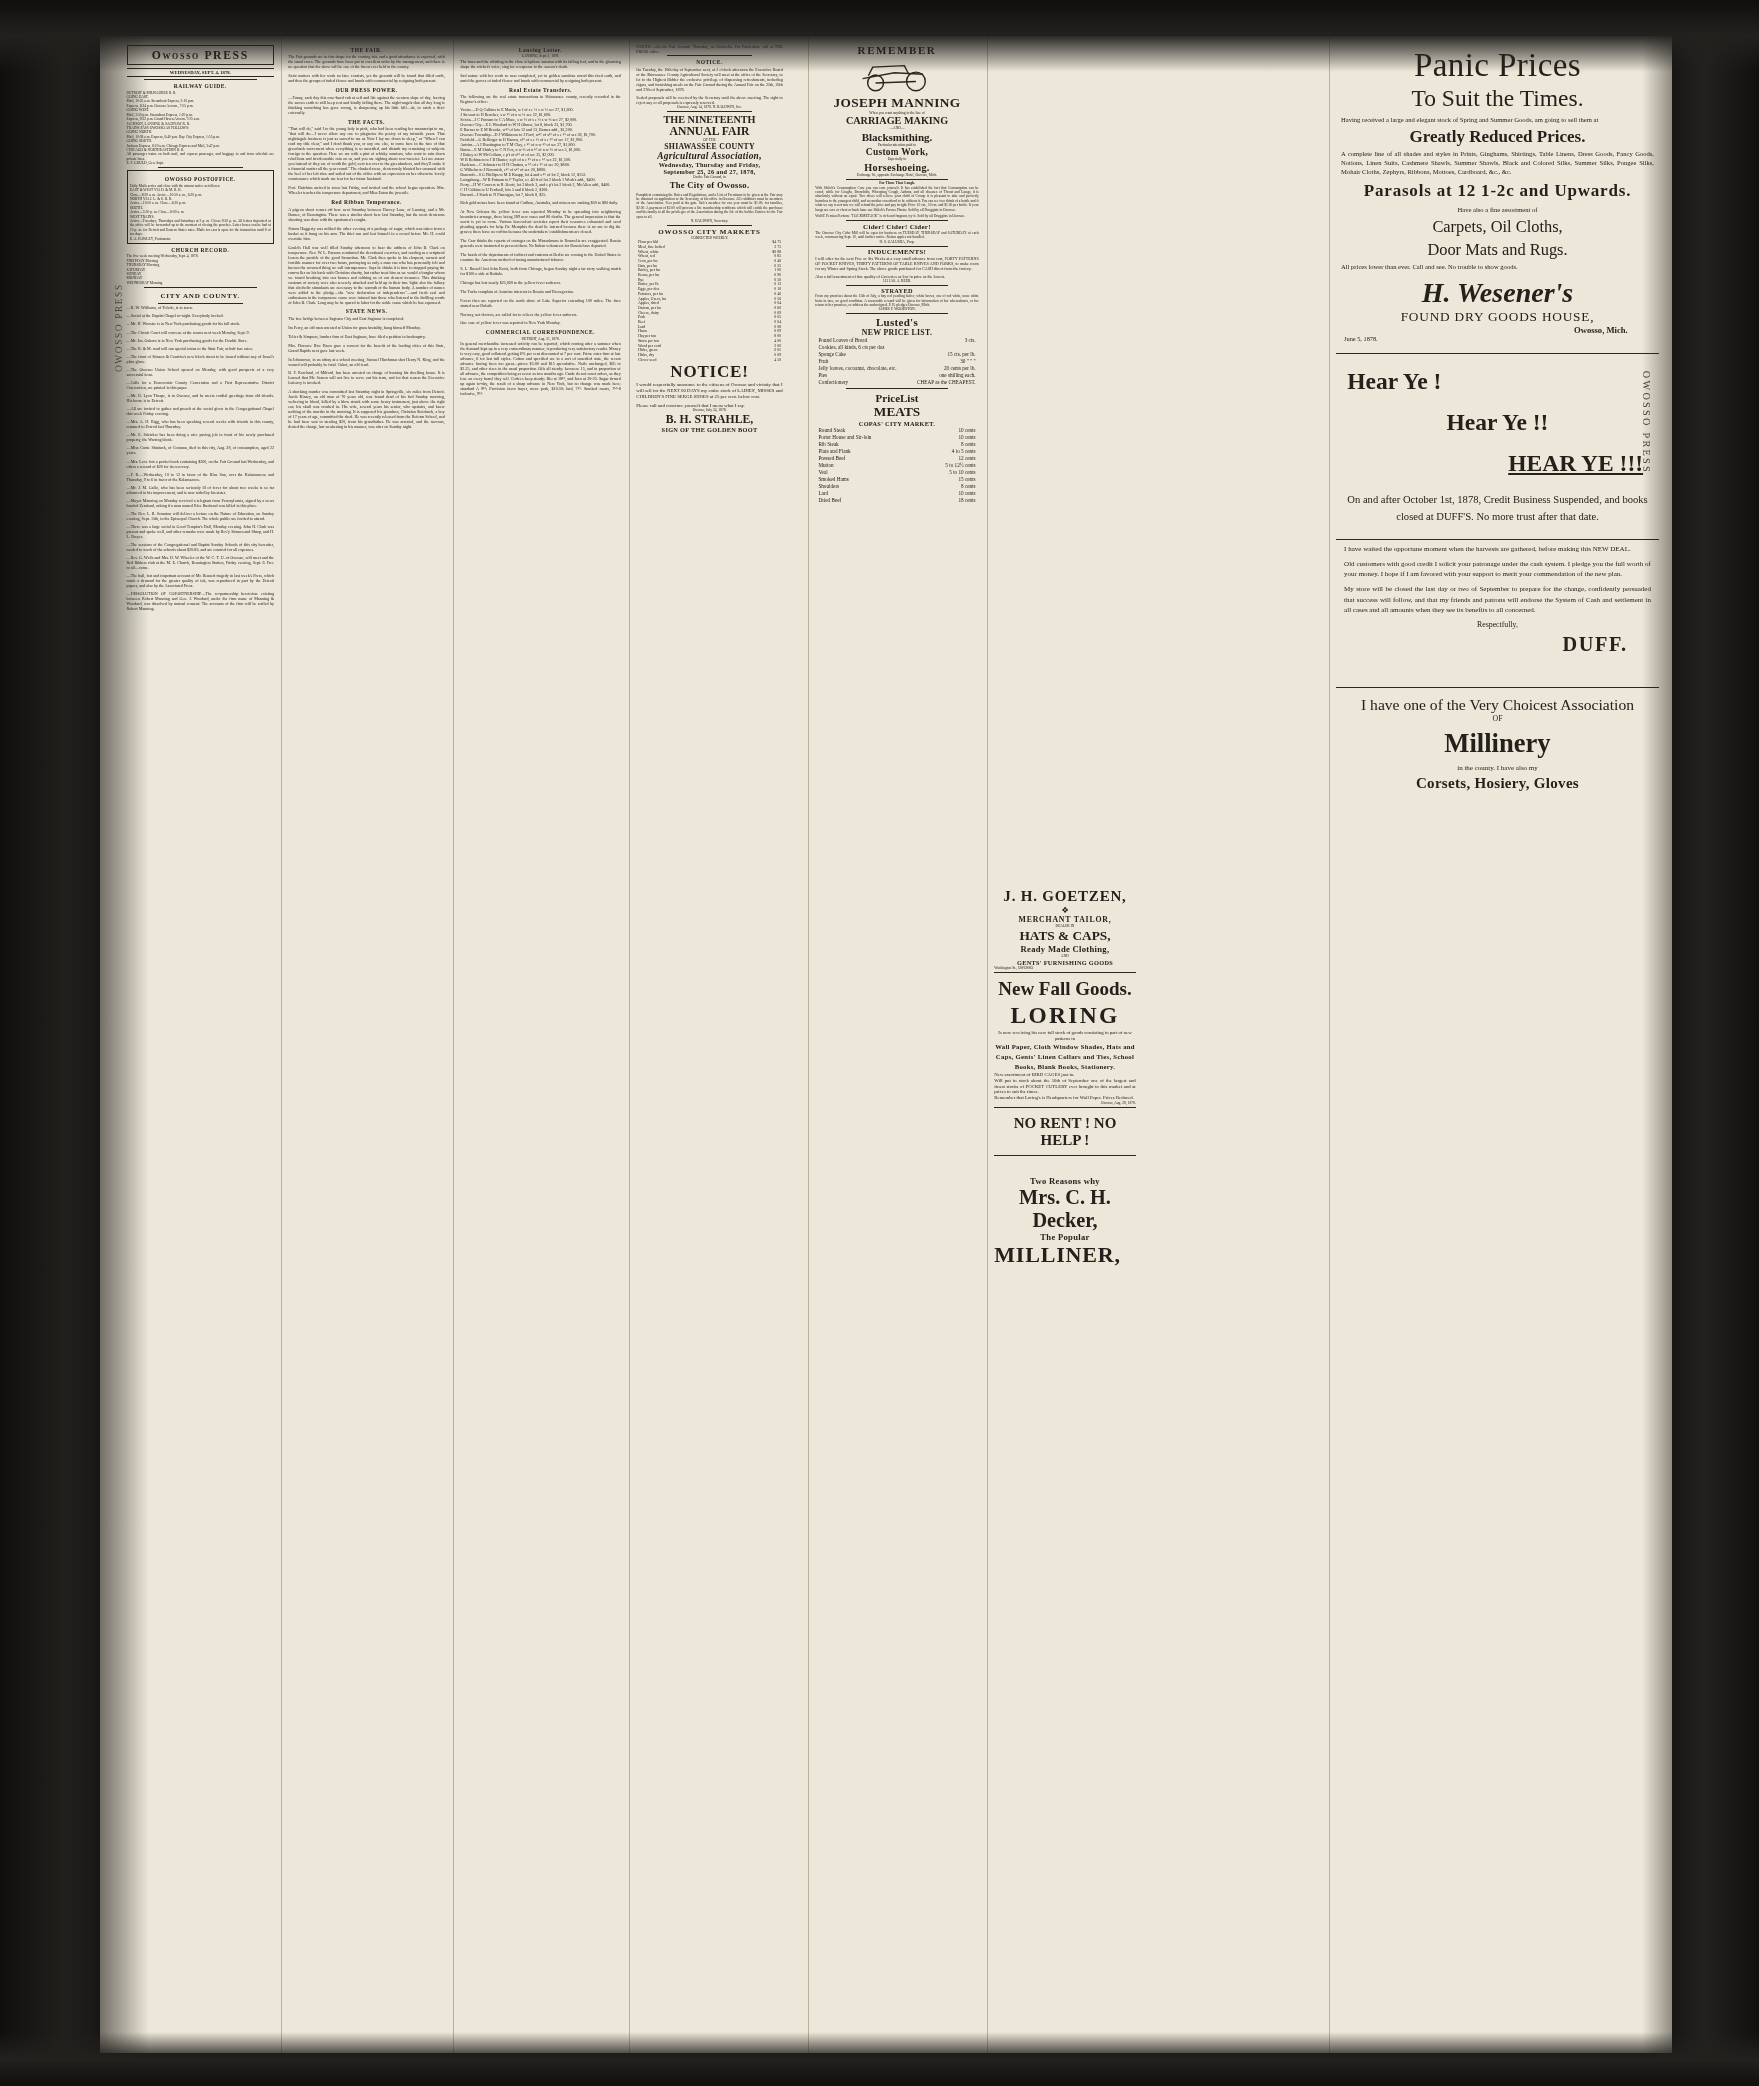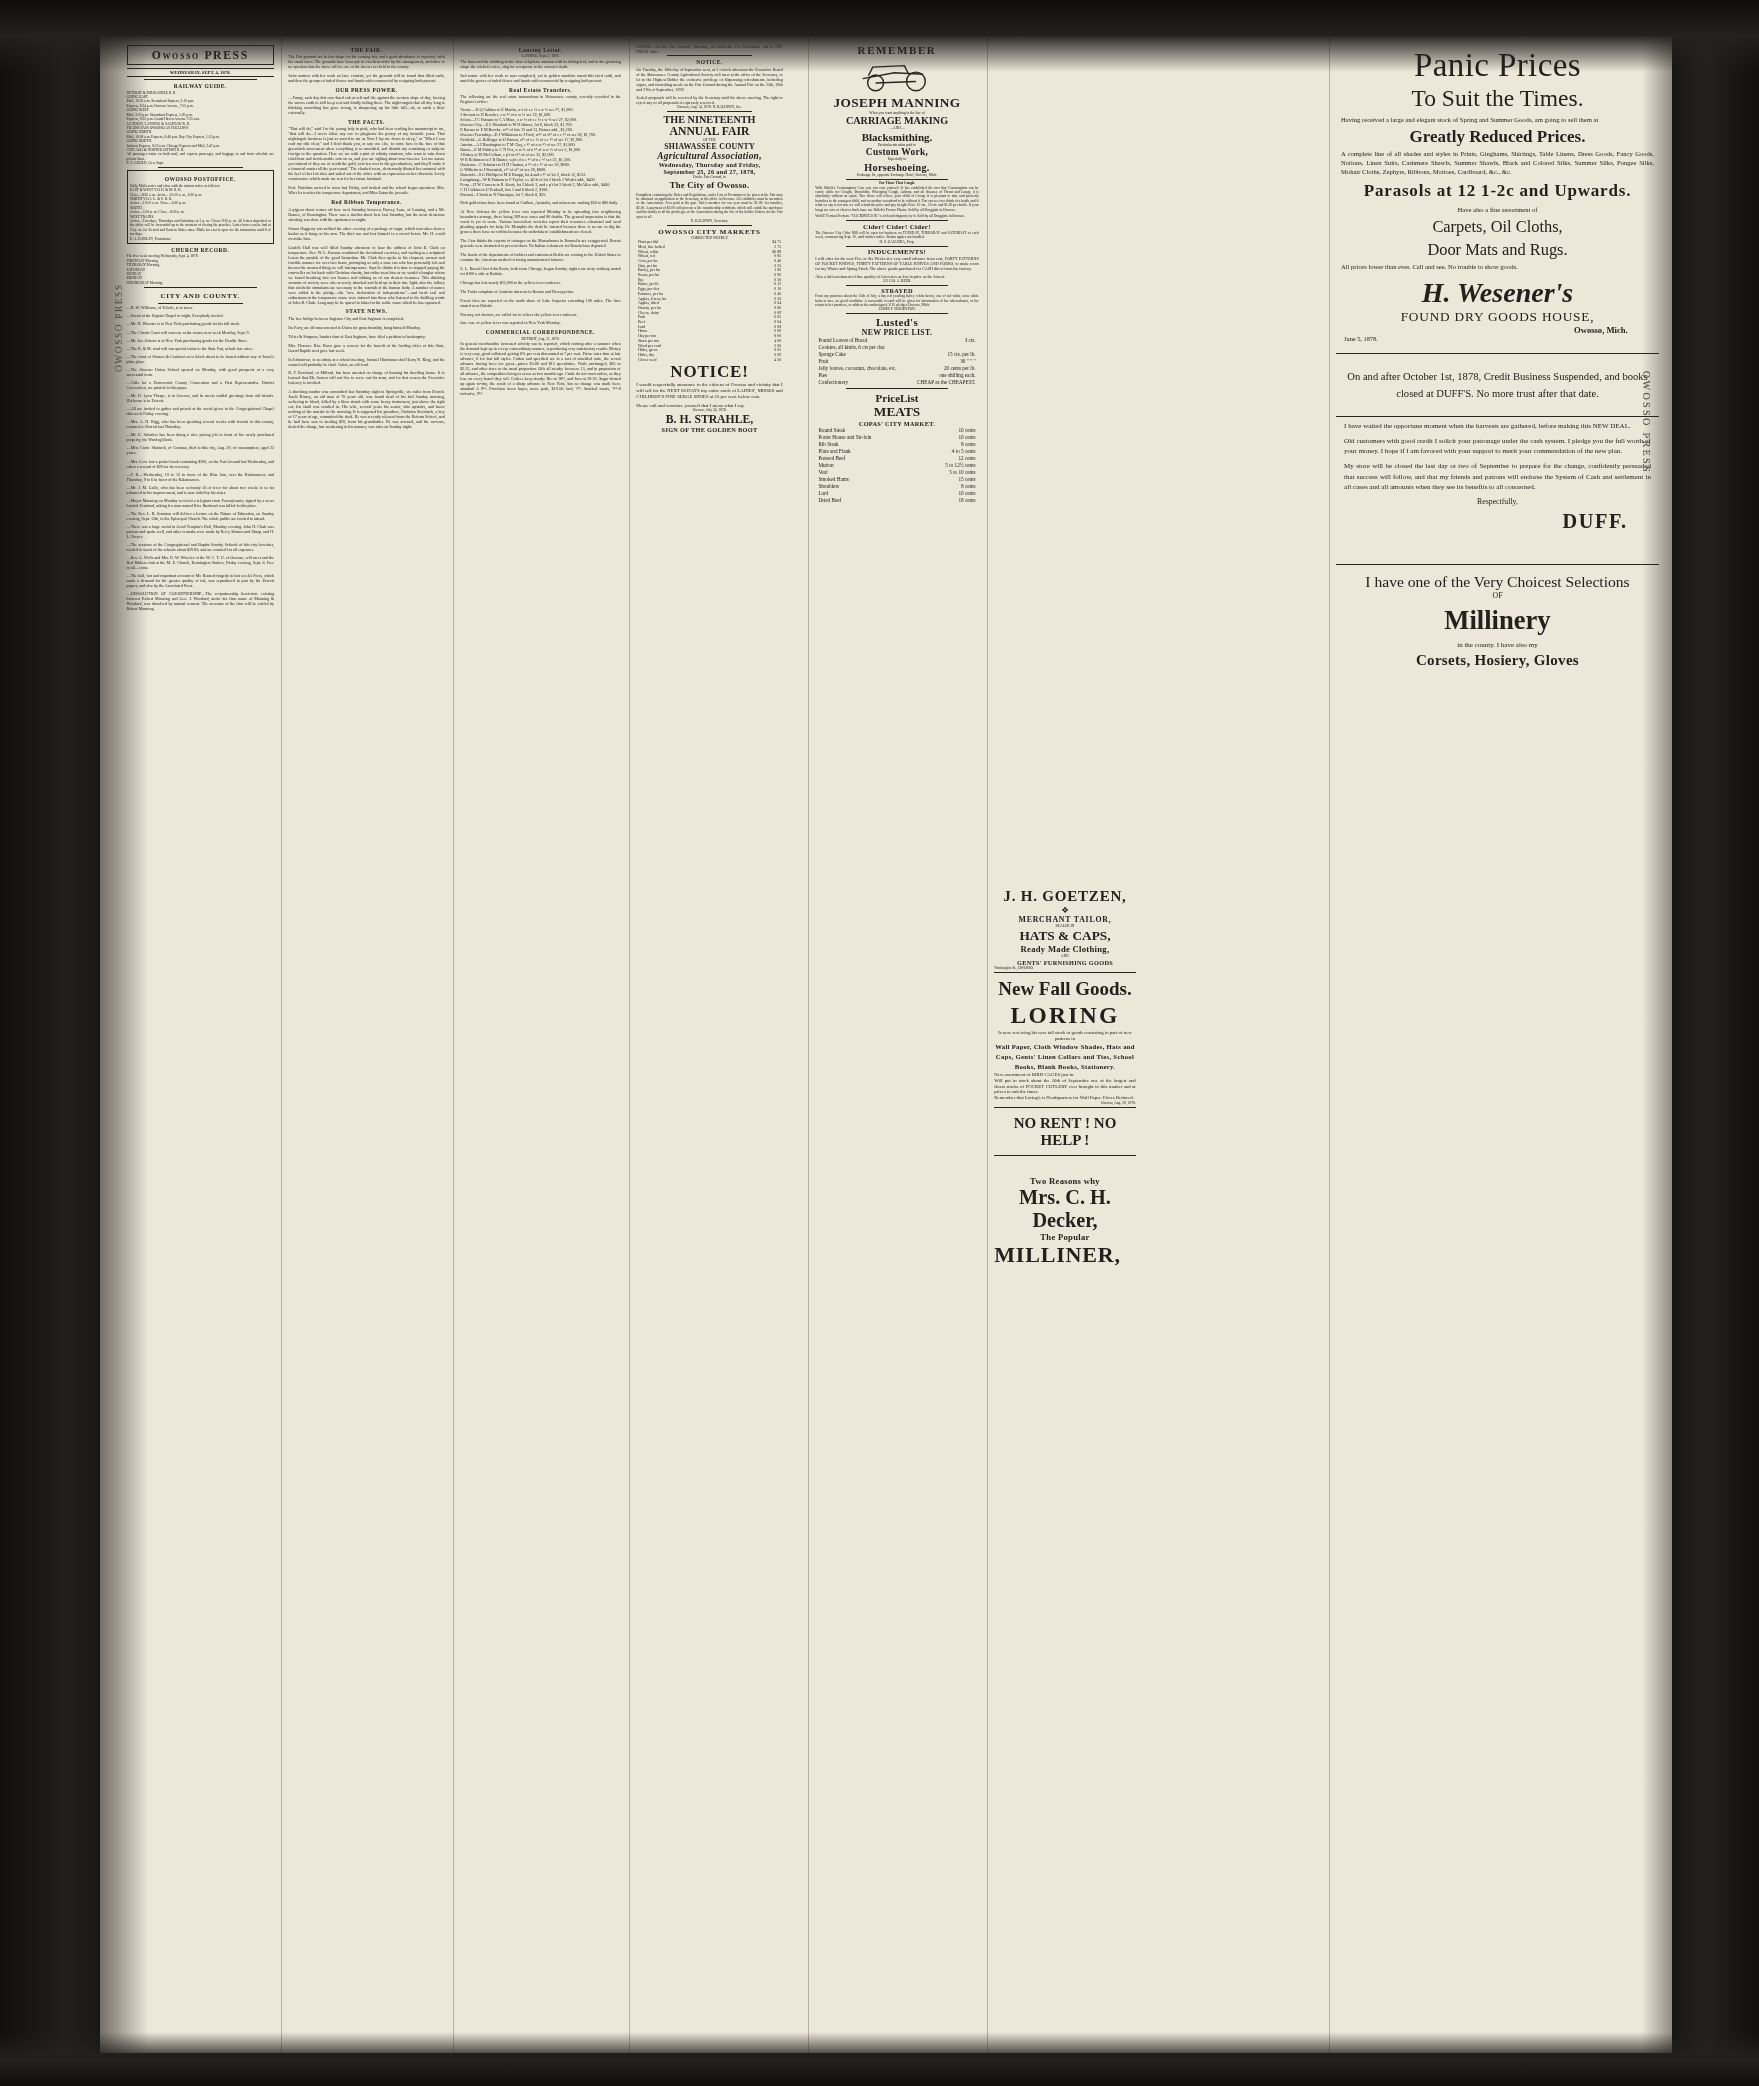--- a/index.html
+++ b/index.html
@@ -599,29 +599,34 @@
           <p class="ctr" style="text-align:center">Have also a fine assortment of</p>
           <div style="font-size:16.4px;margin:3.1px 0">Carpets,                    Oil Cloths,</div>
           <div style="font-size:16.4px;margin:3.1px 0">Door Mats and Rugs.</div>
           <p>All prices lower than ever.  Call and see.  No trouble to show goods.</p>
           <div class="wes">H. Wesener's</div>
           <div class="wes2">FOUND DRY GOODS HOUSE,</div>
           <div class="wes3">Owosso, Mich.</div>
           <div style="font-size:6.3px;text-align:left;margin-left:7.8px">June 5, 1878.</div>
         </div>
         <div class="rule full"></div>
+        <div>
+          <div class="hear a">Hear Ye !</div>
+          <div class="hear b">Hear Ye !!</div>
+          <div class="hear c">HEAR YE !!!</div>
+        </div>
         <div class="creditbox">On and after October 1st, 1878, Credit Business Suspended, and books closed at DUFF'S.  No more trust after that date.</div>
         <div class="rule full"></div>
         <div class="dufftxt">I have waited the opportune moment when the harvests are gathered, before making this NEW DEAL.</div>
         <div class="dufftxt">Old customers with good credit I solicit your patronage under the cash system.  I pledge you the full worth of your money.  I hope if I am favored with your support to merit your commendation of the new plan.</div>
         <div class="dufftxt">My store will be closed the last day or two of September to prepare for the change, confidently persuaded that success will follow, and that my friends and patrons will endorse the System of Cash and settlement in all cases and all amounts when they see its benefits to all concerned.</div>
         <div style="font-size:7.8px;text-align:center">Respectfully,</div>
         <div class="duffsig">DUFF.</div>
         <div class="rule full" style="margin-top:31px"></div>
-        <div class="vchoice">I have one of the Very Choicest Selections</div>
+        <div class="vchoice">I have one of the Very Choicest Association</div>
         <div class="ctr" style="font-size:7.8px">OF</div>
         <div class="milln">Millinery</div>
         <div class="ctr" style="font-size:7px">in the county.  I have also my</div>
         <div class="hd" style="font-size:15px;margin-top:3.1px">Corsets,    Hosiery,    Gloves</div>
       </div>
 
     </div>
 
     <div class="sidetext">OWOSSO PRESS</div>
     <div class="sidetext2">OWOSSO PRESS</div>

